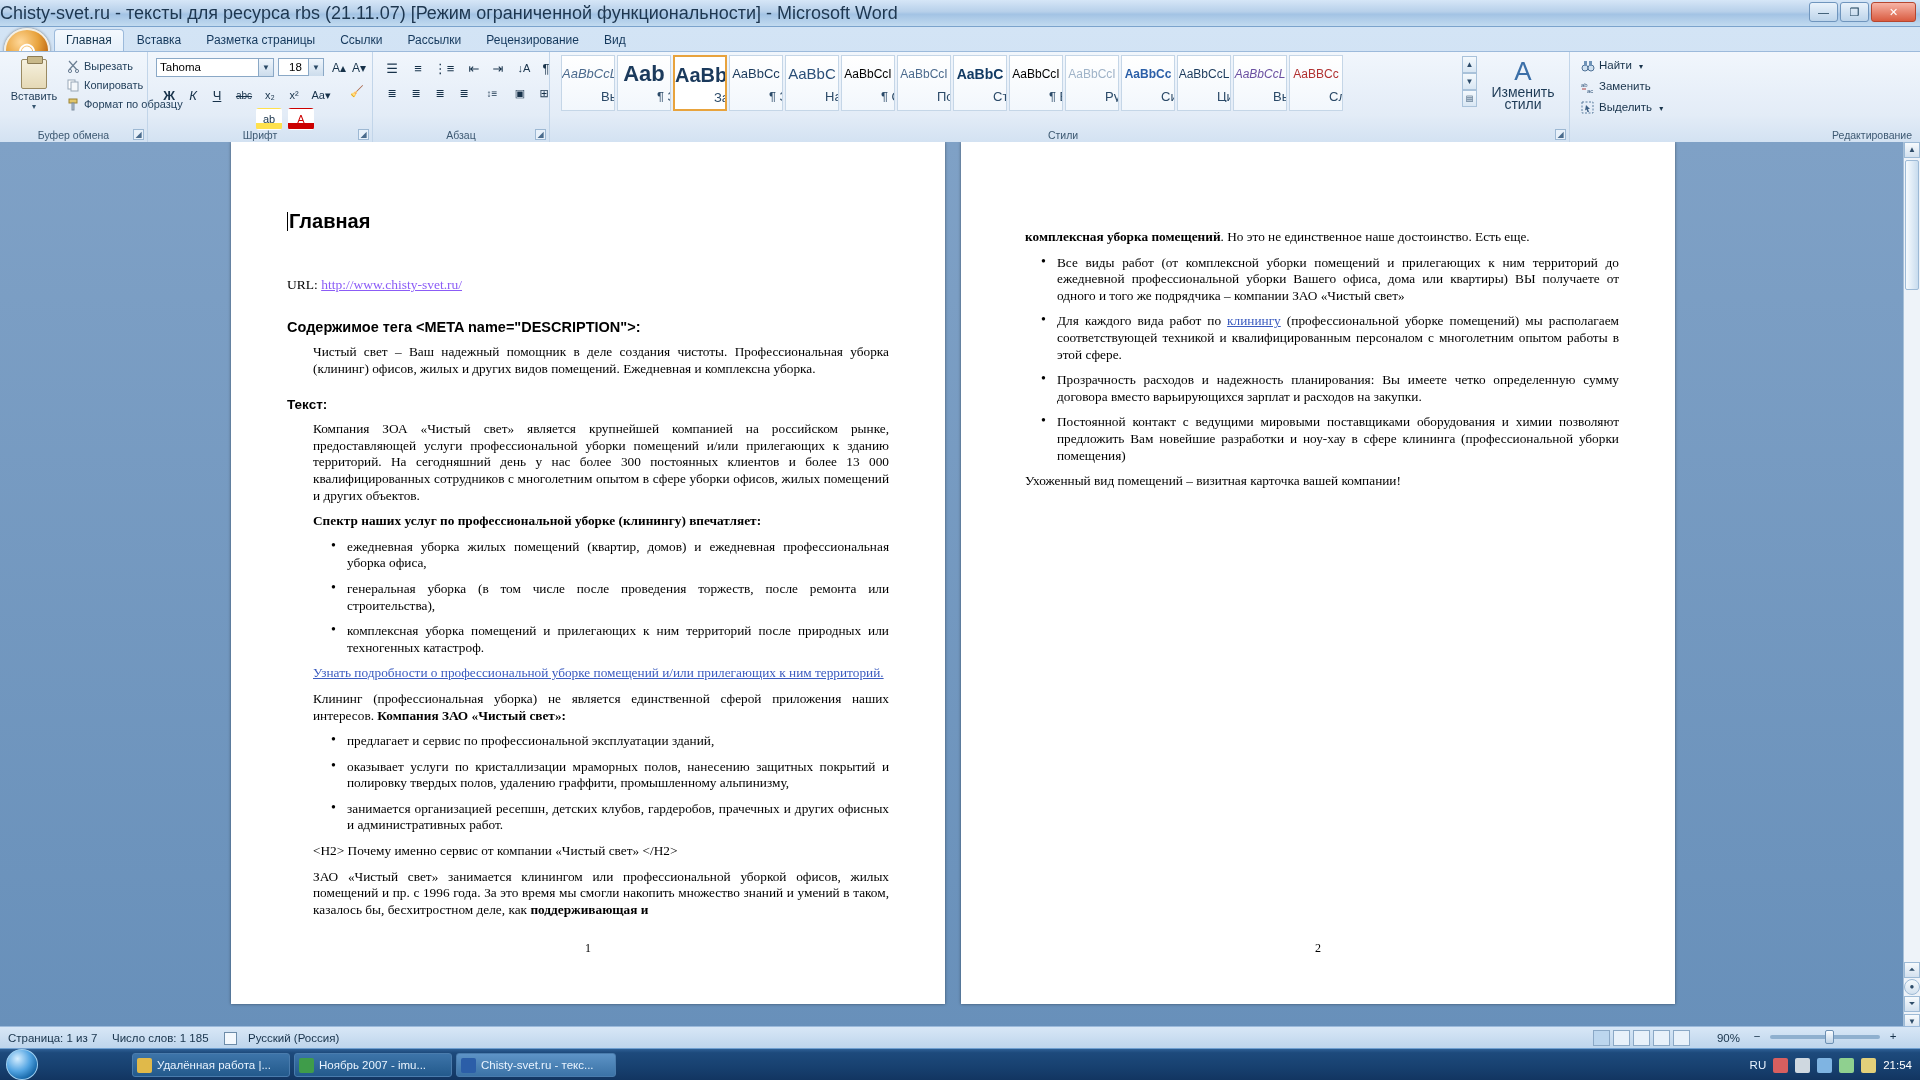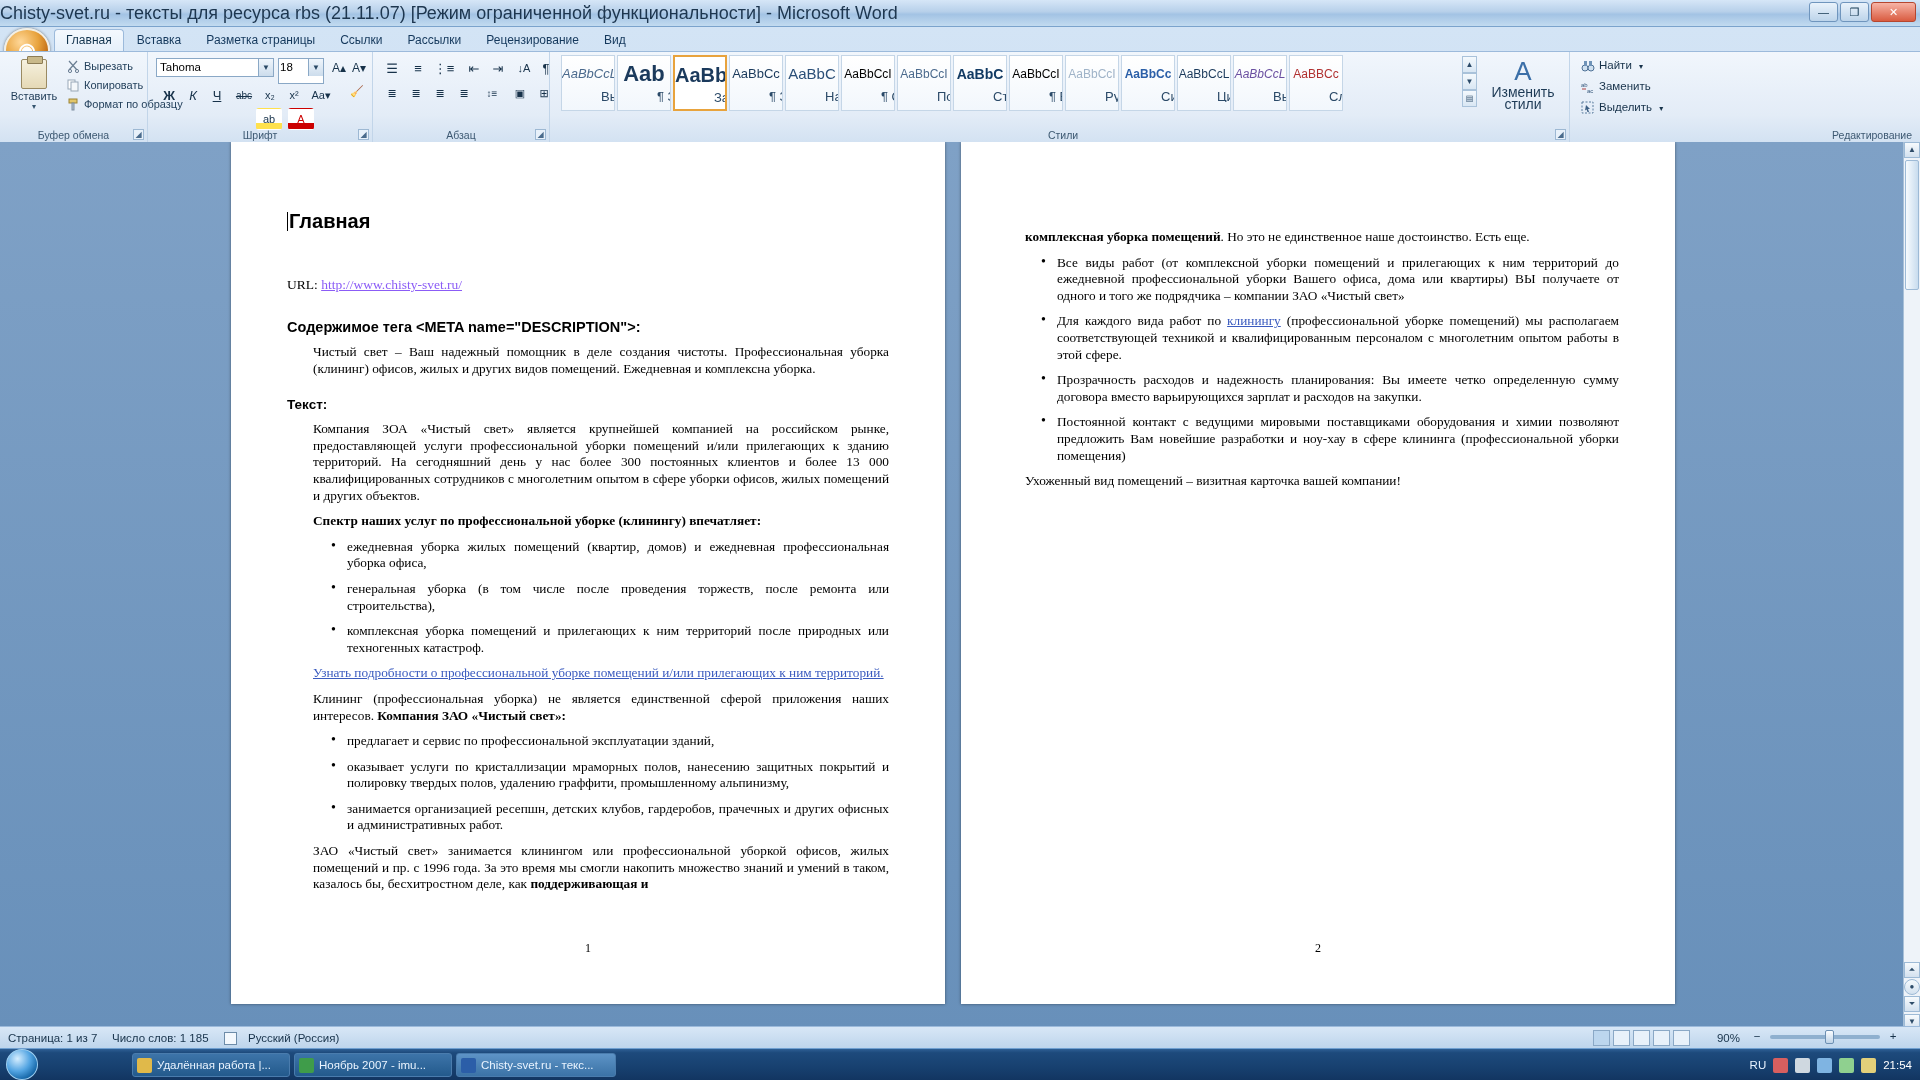--- a/index.html
+++ b/index.html
@@ -92,22 +92,22 @@
   }
   .clip-ico { position: absolute; left: 1px; top: 2px; width: 13px; height: 13px; }
 
   
   #grp-font { left: 148px; width: 225px; }
   .fname {
     position: absolute; left: 8px; top: 6px; width: 118px; height: 19px;
     background: #fff; border: 1px solid #8aa8c6; font-size: 11.5px; line-height: 17px; padding-left: 3px;
   }
   .fsize {
-    position: absolute; left: 130px; top: 6px; width: 46px; height: 26px;
-    background: #fff; border: 1px solid #8aa8c6; font-size: 11.5px; line-height: 17px; padding-left: 1px;
+    position: absolute; left: 130px; top: 6px; width: 46px; height: 18px;
+    background: #fff; border: 1px solid #8aa8c6; font-size: 11.5px; line-height: 17px; padding-left: 10px;
   }
   .cbo-arrow {
     position: absolute; right: 0; top: 0; width: 15px; height: 17px;
     background: linear-gradient(to bottom,#f0f6fc,#ccdcec); border-left: 1px solid #8aa8c6;
     font-size: 8px; text-align: center; line-height: 17px; color: #2a4865;
   }
   .rbtn {
     position: absolute; border: 1px solid transparent; border-radius: 3px;
     text-align: center; color: #1b3category; color:#17324a;
   }
@@ -519,20 +519,21 @@
         <p class="doc-p">
           <span>Клининг (профессиональная уборка) не является единственной сферой приложения наших интересов. </span><b>Компания ЗАО «Чистый свет»:</b>
         </p>
 
         <ul class="doc-ul">
           <li>предлагает и сервис по профессиональной эксплуатации зданий,</li>
           <li>оказывает услуги по кристаллизации мраморных полов, нанесению защитных покрытий и полировку твердых полов, удалению граффити, промышленному альпинизму,</li>
           <li>занимается организацией ресепшн, детских клубов, гардеробов, прачечных и других офисных и административных работ.</li>
         </ul>
 
+        <p class="doc-p">&lt;H2&gt; Почему именно сервис от компании «Чистый свет» &lt;/H2&gt;</p>
 
         <p class="doc-p">
           <span>ЗАО «Чистый свет» занимается клинингом или профессиональной уборкой офисов, жилых помещений и пр. с 1996 года. За это время мы смогли накопить множество знаний и умений в таком, казалось бы, бесхитростном деле, как </span><b>поддерживающая и</b>
         </p>
 
         <div class="pg-num">1</div>
       </div>
     </div>
 
     <div class="page" id="page2">

